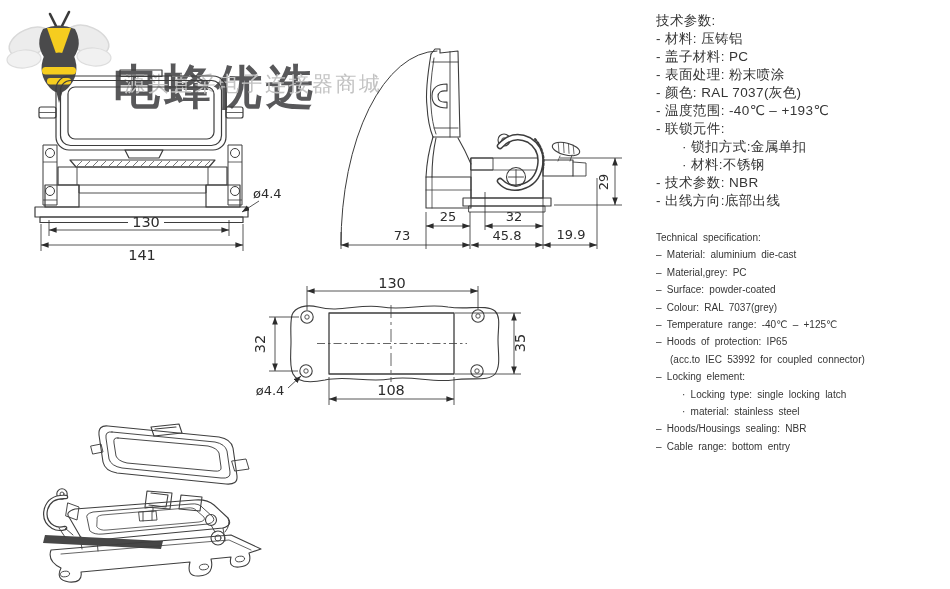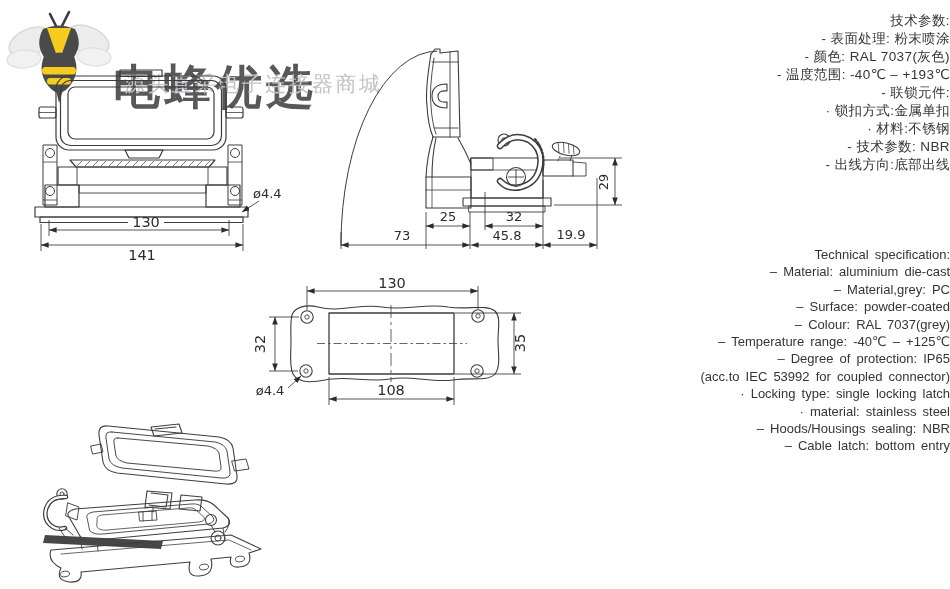--- a/index.html
+++ b/index.html
@@ -20,23 +20,23 @@
   
   .drawing{position:absolute;z-index:2;}
   #front-view{left:25px;top:40px;}
   #side-view{left:332px;top:30px;}
   #panel-cutout{left:248px;top:278px;}
   #iso-view{left:35px;top:408px;}
   svg{display:block;}
   .dimtxt{font-family:"DejaVu Sans",sans-serif;font-size:13px;fill:#2c2c2c;}
   .dimtxt.big{font-size:14.5px;}
   
-  .specs{position:absolute;left:656px;width:294px;z-index:1;color:#353535;text-align:right;}
+  .specs{position:absolute;left:656px;width:294px;z-index:1;color:#353535;}
   .specs-cn{top:12px;font-size:13.5px;line-height:18px;letter-spacing:.4px;}
-  .specs-en{top:246px;font-size:13px;line-height:17.4px;word-spacing:2.5px;}
+  .specs-en{top:229px;font-size:10px;line-height:17.4px;word-spacing:2.5px;}
   .specs .line{white-space:nowrap;}
   .specs .sub{padding-left:26px;}
   .specs .cont{padding-left:14px;}
 </style>
 </head>
 <body>
 
 <svg class="logo-bee" viewBox="0 0 106 100" aria-hidden="true">
   <g>
 
@@ -256,36 +256,39 @@
 
     <circle cx="176" cy="112" r="5.5"></circle>
     <circle cx="183" cy="130" r="7"></circle>
       <circle cx="183" cy="130" r="3" stroke-width=".9"></circle>
     <path d="M176,117 L180,124 M190,124 Q196,117 193,110" stroke-width=".95"></path>
   </g>
 </svg>
 
 <div class="specs specs-cn">
   <div class="line">技术参数:</div>
+  <div class="line">- 材料: 压铸铝</div>
+  <div class="line">- 盖子材料: PC</div>
   <div class="line">- 表面处理: 粉末喷涂</div>
   <div class="line">- 颜色: RAL 7037(灰色)</div>
   <div class="line">- 温度范围: -40℃ – +193℃</div>
   <div class="line">- 联锁元件:</div>
   <div class="line sub">· 锁扣方式:金属单扣</div>
   <div class="line sub">· 材料:不锈钢</div>
   <div class="line">- 技术参数: NBR</div>
   <div class="line">- 出线方向:底部出线</div>
 </div>
 
 <div class="specs specs-en">
   <div class="line">Technical specification:</div>
   <div class="line">– Material: aluminium die-cast</div>
   <div class="line">– Material,grey: PC</div>
   <div class="line">– Surface: powder-coated</div>
   <div class="line">– Colour: RAL 7037(grey)</div>
   <div class="line">– Temperature range: -40℃ – +125℃</div>
-  <div class="line">– Degree of protection: IP65</div>
+  <div class="line">– Hoods of protection: IP65</div>
   <div class="line cont">(acc.to IEC 53992 for coupled connector)</div>
+  <div class="line">– Locking element:</div>
   <div class="line sub">· Locking type: single locking latch</div>
   <div class="line sub">· material: stainless steel</div>
   <div class="line">– Hoods/Housings sealing: NBR</div>
-  <div class="line">– Cable latch: bottom entry</div>
+  <div class="line">– Cable range: bottom entry</div>
 </div>
 
 </body></html>

